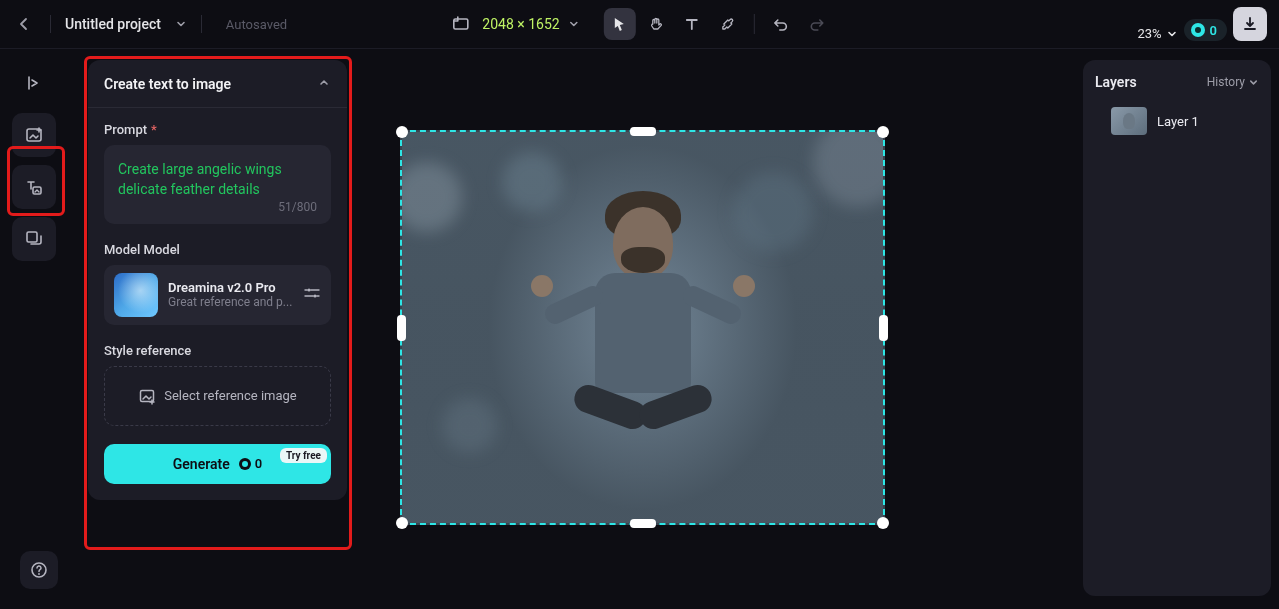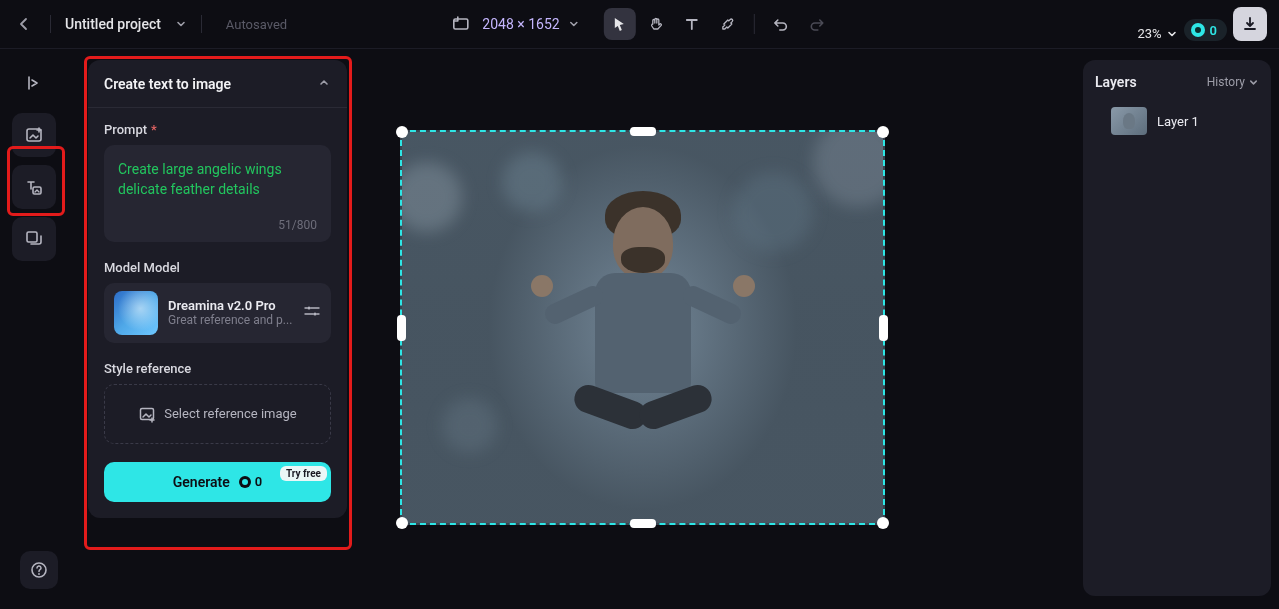--- a/index.html
+++ b/index.html
@@ -29,21 +29,21 @@
 .autosaved { font-size:13px; color:#5a5a67; margin-left:10px;}
 .topbar .center {
   position:absolute;
   left:50%;
   transform:translateX(-50%);
   display:flex;
   align-items:center;
   gap:8px;
 }
 .dim-icon { width:28px; height:28px; display:flex; align-items:center; justify-content:center; color:#b5b5c0;}
-.dim-text { font-size:14px; color:#c4b5fd;}
+.dim-text { font-size:14px; color:#bef264;}
 .dim-chevron { color:#9d9da8; display:flex; align-items:center;}
 .tool-group { display:flex; align-items:center; gap:4px; margin-left:16px;}
 .tool-btn {
   width:32px; height:32px;
   border-radius:8px;
   display:flex; align-items:center; justify-content:center;
   color:#b5b5c0;
   cursor:pointer;
 }
 .tool-btn.active { background:#33333f; color:#e5e5e8;}
@@ -121,21 +121,21 @@
 .panel-body { padding:14px 16px 16px;}
 .label { font-size:13px; font-weight:500; color:#d9d9e0; margin-bottom:8px; display:flex; gap:4px; align-items:center;}
 .req { color:#e36464;}
 .prompt-box {
   background:#262632;
   border-radius:10px;
   padding:14px 14px 10px;
   margin-bottom:18px;
 }
 .prompt-text { font-size:14px; line-height:1.45; color:#22c55e;}
-.char-count { text-align:right; font-size:12px; color:#6d6d7a; margin-top:18px;}
+.char-count { text-align:right; font-size:12px; color:#6d6d7a; }
 .model-card {
   background:#262632;
   border-radius:10px;
   padding:8px 10px;
   display:flex; align-items:center; gap:10px;
   margin-bottom:18px;
 }
 .model-thumb {
   width:44px; height:44px;
   border-radius:8px;

